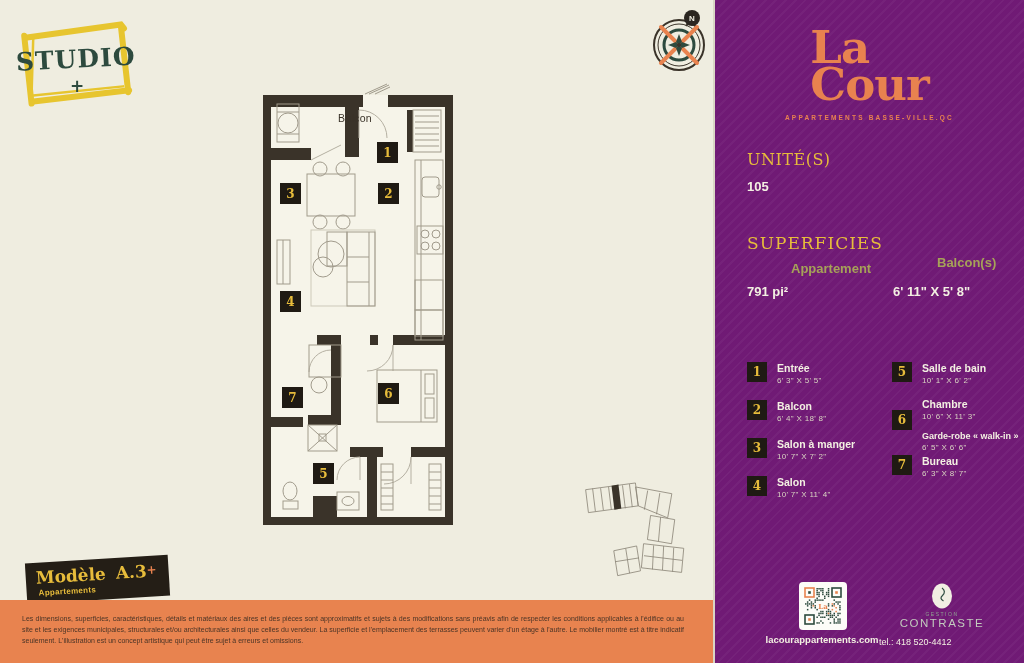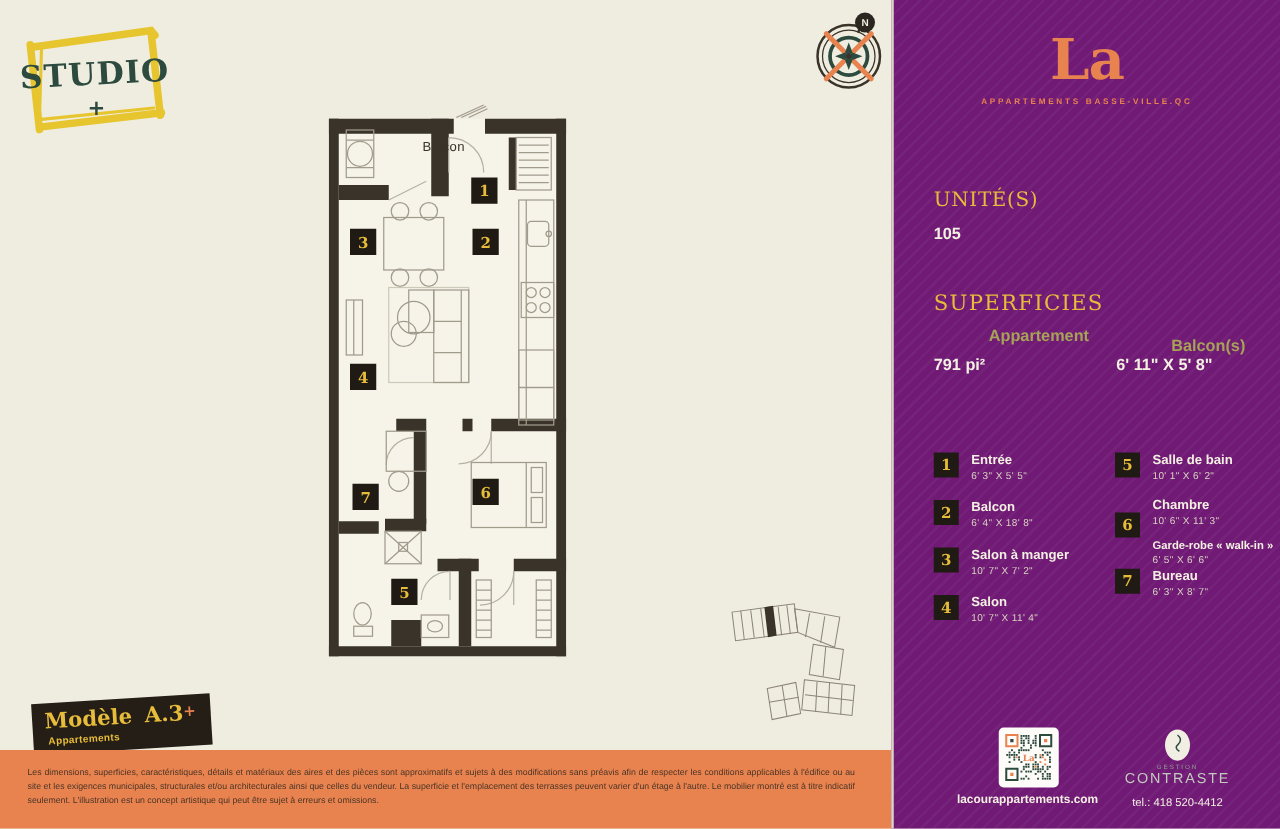--- a/index.html
+++ b/index.html
@@ -37,38 +37,38 @@
   .brand-inner { display:inline-block; text-align:left; }
   .brand-l1, .brand-l2 { font-family:"DejaVu Serif",serif; font-weight:bold; color:#e8824f;
                          font-size:45px; line-height:.82; letter-spacing:-1px; }
   .brand-tagline { margin-top:10px; font-size:6.5px; letter-spacing:2.2px; color:#e8824f; font-weight:bold; text-align:center; }
   .h-serif { font-family:"DejaVu Serif",serif; font-weight:normal; color:#e7bc3b; }
   .unit-h { top:150px; left:32px; font-size:16px; letter-spacing:.5px; }
   .unit-v { top:179px; left:32px; font-size:13px; color:#f3f0e2; font-weight:bold; }
   .sup-h { top:233px; left:32px; font-size:17px; letter-spacing:1px; }
   .lab { font-size:13px; color:#a6a258; font-weight:bold;margin-left:44px; }
   .val { font-size:13px; color:#f3f0e2; font-weight:bold; }
-  .apt-lab { top:261px; left:32px; } .bal-lab { top:269px; left:178px; }
+  .apt-lab { top:261px; left:32px; } .bal-lab { top:255px; left:178px; }
   .apt-val { top:284px; left:32px; } .bal-val { top:284px; left:178px; }
 
   .leg-item { position:absolute; display:flex; gap:10px; }
   .leg-num { width:20px; height:20px; background:#1f1a13; color:#e7bc3b; flex:0 0 20px;
              font-family:"DejaVu Serif",serif; font-weight:bold; font-size:12px;
              display:flex; align-items:center; justify-content:center; }
   .leg-num.low { margin-top:12px; }
   .leg-name { font-size:10.5px; font-weight:bold; color:#f3f0e2; }
   .leg-dims { font-size:8px; color:#d9d4c2; margin-top:2px; letter-spacing:.3px; }
   .leg-sub  { font-size:9px; font-weight:bold; color:#f3f0e2; margin-top:10px; }
 
   .qr-box { top:582px; left:84px; width:48px; height:48px; background:#fdfcf8; border-radius:4px; }
   .website { top:634px; left:27px; width:160px; text-align:center; font-size:9.5px; font-weight:bold; color:#f3f0e2; }
   .egg { top:580px; left:214px; }
   .gestion { top:611px; left:164px; width:126px; text-align:center; font-size:5px; letter-spacing:1.5px; color:#8fa291; }
   .contraste { top:617px; left:164px; width:126px; text-align:center; font-size:11.5px; letter-spacing:1.5px; color:#c2cabe; }
-  .phone { top:637px; left:164px; width:126px; text-align:center; font-size:9px; color:#f3f0e2; }
+  .phone { top:637px; left:164px; width:126px; font-size:9px; color:#f3f0e2; }
 </style>
 </head>
 <body>
 
 <div class="canvas">
 
   <svg class="studio-logo" width="132" height="104" viewBox="0 0 132 104">
     <g transform="rotate(-2 66 52)" fill="none" stroke="#e7c52f" stroke-linecap="round">
       <path d="M16,30 L112,20 L115,24" stroke-width="6"></path>
       <path d="M112,22 L117,88" stroke-width="6"></path>
@@ -267,20 +267,21 @@
 
   <div class="orange-bar">
     <div class="disclaimer">Les dimensions, superficies, caractéristiques, détails et matériaux des aires et des pièces sont approximatifs et sujets à des modifications sans préavis afin de respecter les conditions applicables à l'édifice ou au site et les exigences municipales, structurales et/ou architecturales ainsi que celles du vendeur. La superficie et l'emplacement des terrasses peuvent varier d'un étage à l'autre. Le mobilier montré est à titre indicatif seulement. L'illustration est un concept artistique qui peut être sujet à erreurs et omissions.</div>
   </div>
 
   <div class="sidebar">
 
     <div class="brand">
       <div class="brand-inner">
         <div class="brand-l1">La</div>
+        <div class="brand-l2">Cour</div>
       </div>
       <div class="brand-tagline">APPARTEMENTS BASSE-VILLE.QC</div>
     </div>
 
     <div class="h-serif unit-h">UNITÉ(S)</div>
     <div class="unit-v">105</div>
 
     <div class="h-serif sup-h">SUPERFICIES</div>
     <div class="lab apt-lab">Appartement</div>
     <div class="lab bal-lab">Balcon(s)</div>

